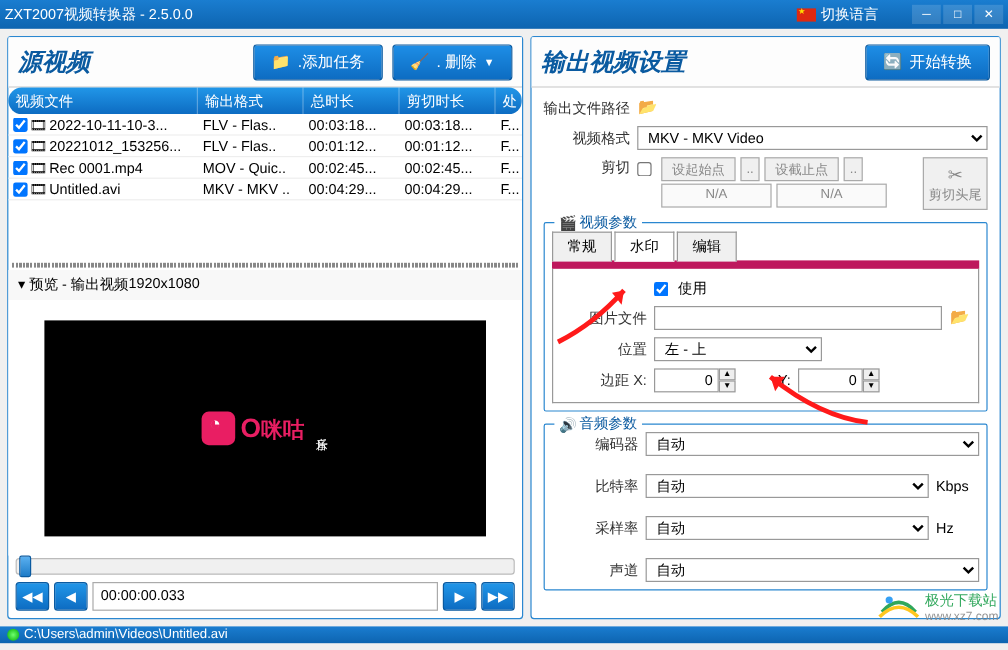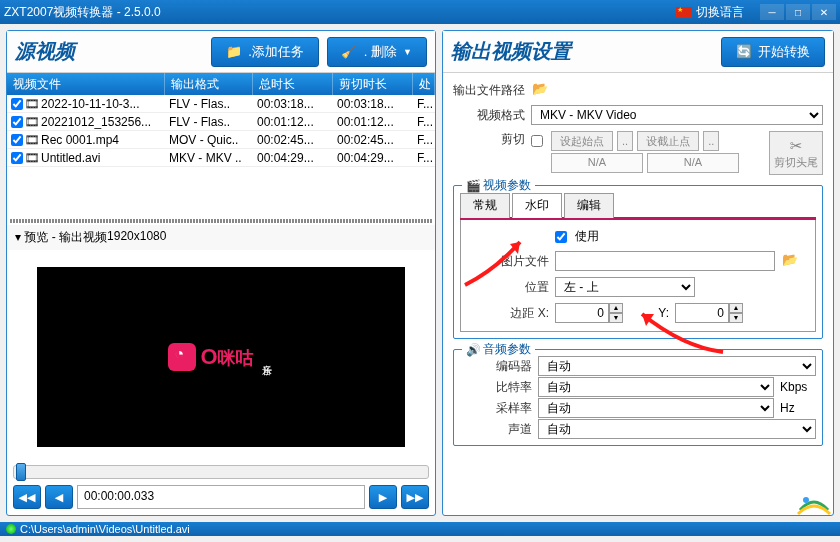--- a/index.html
+++ b/index.html
@@ -1,37 +1,37 @@
 <!DOCTYPE html>
 <html><head>
 <meta charset="utf-8">
 <style>
 * { margin: 0; padding: 0; box-sizing: border-box; font-family: "Microsoft YaHei", SimSun, Arial, sans-serif; }
 body { width: 840px; height: 542px; background: #f0f0f0; overflow: hidden; position: relative; }
 
 .titlebar { height: 24px; background: linear-gradient(#1a7dd0, #0d64b0); display: flex; align-items: center; color: #fff; font-size: 12px; padding: 0 4px; }
 .titlebar .title { flex: 1; }
-.titlebar .lang { display: flex; align-items: center; gap: 4px; margin-right: 16px; }
+.titlebar .lang { display: flex; align-items: center; gap: 4px; margin-right: 28px; }
 .titlebar .flag { width: 16px; height: 11px; background: #de2910; position: relative; }
 .titlebar .flag::after { content: "★"; color: #ffde00; font-size: 7px; position: absolute; top: -1px; left: 1px; }
 .titlebar .win-controls { display: flex; gap: 2px; }
 .titlebar .win-btn { width: 24px; height: 16px; background: rgba(255,255,255,0.15); display: flex; align-items: center; justify-content: center; font-size: 10px; cursor: pointer; }
 
 .main { display: flex; height: calc(100% - 44px); padding: 6px; gap: 6px; }
 .panel { border: 1px solid #2a87d0; background: #fff; border-radius: 3px; display: flex; flex-direction: column; }
 .panel.left { width: 430px; }
 .panel.right { flex: 1; }
 
 .panel-header { height: 42px; display: flex; align-items: center; padding: 0 8px; gap: 8px; background: #fdfdfd; border-bottom: 1px solid #d0d0d0; }
 .panel-title { font-size: 20px; font-style: italic; font-weight: bold; color: #0a5aa0; }
 .btn { background: linear-gradient(#1e8ee6, #0d6cc2); border: 1px solid #0a5aa0; color: #fff; font-size: 13px; height: 30px; padding: 0 14px; border-radius: 3px; display: flex; align-items: center; gap: 6px; cursor: pointer; }
 .btn .icon-box { width: 16px; height: 16px; display: flex; align-items: center; justify-content: center; }
 
 .table-container { flex: 0 0 auto; }
-.table-header { display: flex; background: linear-gradient(#2196e8, #0d6cc2); color: #fff; font-size: 12px; height: 22px; }
+.table-header { display: flex; background: linear-gradient(#2196e8, #0d6cc2); color: #fff; font-size: 12px; height: 22px; border-radius: 11px; }
 .table-header > div { padding: 3px 6px; border-right: 1px solid rgba(255,255,255,0.3); }
 .col0 { width: 158px; } .col1 { width: 88px; } .col2 { width: 80px; } .col3 { width: 80px; } .col4 { width: 22px; }
 .table-body { font-size: 12px; }
 .table-row { display: flex; height: 18px; border-bottom: 1px solid #eee; }
 .table-row > div { padding: 1px 4px; white-space: nowrap; overflow: hidden; display: flex; align-items: center; }
 .cb { width: 12px; height: 12px; margin-right: 2px; }
 .file-icon { width: 14px; height: 14px; display: inline-flex; align-items: center; justify-content: center; margin-right: 2px; }
 
 .divider { height: 4px; background: repeating-linear-gradient(90deg, #888 0, #888 2px, transparent 2px, transparent 3px); margin: 52px 3px 2px; cursor: row-resize; }
 
@@ -61,21 +61,21 @@
 .folder-btn { width: 18px; height: 18px; color: #d4a030; font-size: 13px; cursor: pointer; text-align:center; }
 .select { flex: 1; height: 20px; border: 1px solid #999; font-size: 12px; padding: 0 4px; background: #fff; }
 .fieldset { border: 1px solid #2a87d0; border-radius: 2px; padding: 6px 6px 6px; position: relative; margin-top: 4px; }
 .fieldset .legend { position: absolute; top: -9px; left: 8px; background: #fff; padding: 0 4px; font-size: 12px; color: #0a5aa0; display: flex; align-items: center; gap: 2px; }
 
 .trim-row { display: flex; align-items: flex-end; gap: 4px; }
 .trim-btn { height: 20px; border: 1px solid #aaa; background: #f0f0f0; font-size: 11px; padding: 0 8px; color: #888; }
 .trim-val { height: 20px; border: 1px solid #aaa; background: #fafafa; font-size: 11px; padding: 2px 0; text-align: center; color: #888; width: 92px; }
 .cut-btn { width: 54px; height: 44px; border: 1px solid #aaa; background: #f0f0f0; display: flex; flex-direction: column; align-items: center; justify-content: center; gap: 0; color: #888; font-size: 11px; }
 
-.tabs { display: flex; border-bottom: 3px solid #be185d; }
+.tabs { display: flex; border-bottom: 7px solid #be185d; }
 .tab { padding: 3px 12px; border: 1px solid #999; border-bottom: none; background: #f0f0f0; font-size: 12px; cursor: pointer; margin-right: 2px; position: relative; top: 1px; }
 .tab.active { background: #fff; border-bottom: 1px solid #fff; }
 
 .spinner { display: flex; }
 .spinner input { width: 54px; height: 20px; border: 1px solid #999; text-align: right; padding-right: 4px; font-size: 12px; }
 .spin-btns { display: flex; flex-direction: column; }
 .spin-btns div { width: 14px; height: 10px; border: 1px solid #999; background: #eee; font-size: 7px; text-align: center; line-height: 8px; cursor: pointer; }
 
 .arrow-red { position: absolute; pointer-events: none; z-index: 10; }
 
@@ -238,21 +238,21 @@
       <div class="fieldset" style="position:relative;">
         <div class="legend">
             <span>🎬</span>
             <span>视频参数</span>
           </div>
         <div class="tabs">
           <div class="tab">常规</div>
           <div class="tab active">水印</div>
           <div class="tab">编辑</div>
         </div>
-        <div style="border:1px solid #999;border-top:none;padding:8px 16px;display:flex;flex-direction:column;gap:6px;">
+        <div style="border:1px solid #999;border-top:none;padding:8px 6px;display:flex;flex-direction:column;gap:6px;">
           <div class="form-row">
               <span class="form-label"></span>
               <input type="checkbox" checked="" class="cb" style="">
               <span>使用</span>
             </div>
           <div class="form-row">
             <span class="form-label">图片文件</span>
             <input class="input-text" style="">
             <span class="folder-btn">📂</span>
           </div>
@@ -279,21 +279,21 @@
               </div>
           </div>
         </div>
       </div>
 
       <div class="fieldset">
         <div class="legend">
             <span>🔊</span>
             <span>音频参数</span>
           </div>
-        <div style="display:flex;flex-direction:column;gap:1px;">
+        <div style="display:flex;flex-direction:column;gap:15px;">
           <div class="form-row">
               <span class="form-label">编码器</span>
               <select class="select"><option>自动</option></select>
             </div>
           <div class="form-row">
               <span class="form-label">比特率</span>
               <select class="select"><option>自动</option></select>
               <span style="width:36px;">Kbps</span>
             </div>
           <div class="form-row">
@@ -324,13 +324,14 @@
     <path d="M 95 50 Q 55 45 14 12" stroke="#ff1a1a" stroke-width="4" fill="none"></path>
     <polygon points="14,12 26,12 18,24" fill="#ff1a1a"></polygon>
   </svg>
 
 <div class="watermark">
   <svg class="watermark-icon" viewBox="0 0 36 30">
       <path d="M 4 20 Q 18 4 32 20" stroke="#1a9e4a" stroke-width="3" fill="none"></path>
       <path d="M 2 24 Q 18 8 34 24" stroke="#ffc107" stroke-width="3" fill="none"></path>
       <circle cx="10" cy="10" r="3" fill="#2196f3"></circle>
     </svg>
+  <div><span class="watermark-text">极光下载站</span><span class="watermark-sub">www.xz7.com</span></div>
 </div>
 
 </body></html>

